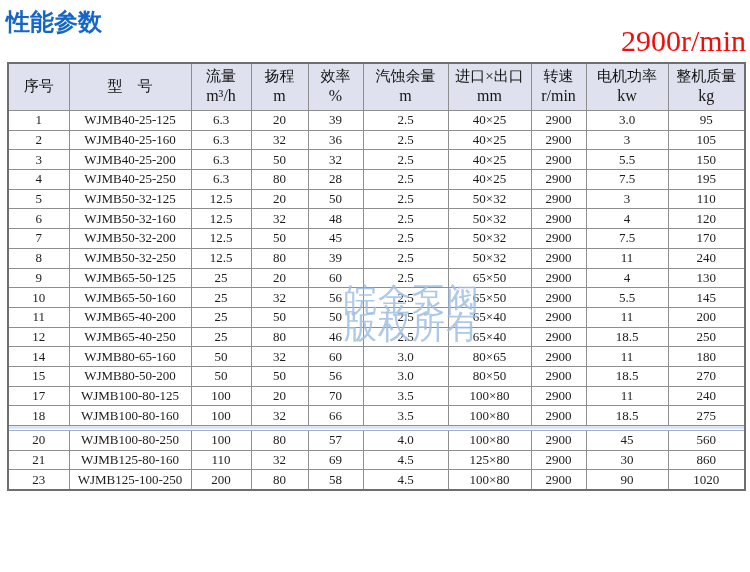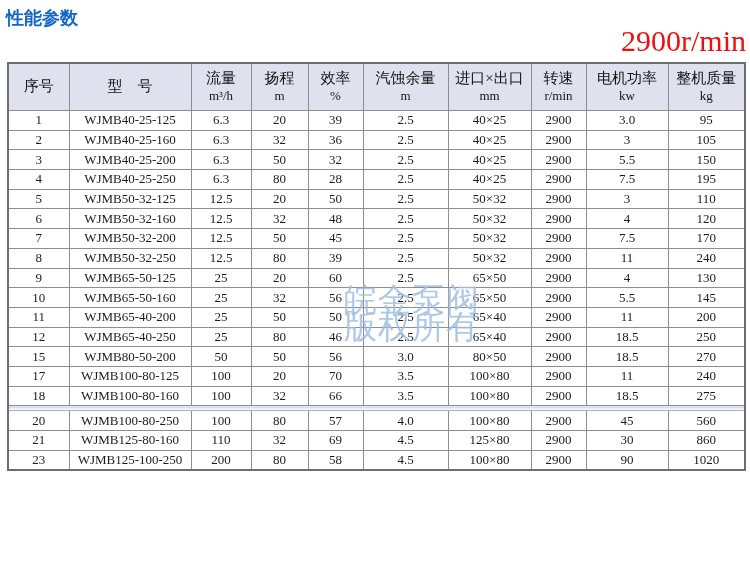--- a/index.html
+++ b/index.html
@@ -2,21 +2,21 @@
 <html><head>
 <meta charset="utf-8">
 <style>
   html,body { margin:0; padding:0; }
   body {
     width:750px; height:572px; background:#ffffff; position:relative;
     overflow:hidden; font-family:"Liberation Sans","DejaVu Sans",sans-serif;
   }
   .title {
     position:absolute; left:6px; top:6px;
-    font-size:18px; font-weight:bold; color:#1467c8;
+    font-size:24px; font-weight:bold; color:#1467c8;
   }
   .speed {
     position:absolute; right:4px; top:24px;
     font-size:30px; color:#f20d0d;
     font-family:"Liberation Serif","DejaVu Serif",serif;
     text-align:center;
   }
   table.spec {
     position:absolute; left:7px; top:62px; width:737px;
     border-collapse:collapse; table-layout:fixed;
@@ -24,21 +24,21 @@
   }
   .spec th, .spec td {
     border:1px solid #8e8e8e; text-align:center; padding:0; overflow:hidden;
     white-space:nowrap;
   }
   .spec thead th {
     height:46px; background:#dfe2ee; font-weight:normal;
     font-size:15px; color:#141414; line-height:1.3;
     font-family:"Liberation Serif","DejaVu Serif",serif;
   }
-  .spec thead th .unit { display:block; font-size:13px;text-align:center; }
+  .spec thead th .unit { display:block; font-size:16px;text-align:center; }
   .spec tbody td {
     height:18.7px; font-size:13px; color:#1c1c1c;
     font-family:"Liberation Serif","DejaVu Serif",serif;
   }
   tr.page-break td {
     height:4px; border-left:none; border-right:none; border-color:#9fb4d8;
     background:linear-gradient(to bottom,#b9c9e6 0%,#e9eff9 45%,#ffffff 100%);
   }
   .c1{width:61px}.c2{width:122px}.c3{width:60px}.c4{width:57px}.c5{width:55px}
   .c6{width:85px}.c7{width:83px}.c8{width:55px}.c9{width:82px}.c10{width:77px}
@@ -222,20 +222,32 @@
         <td>25</td>
         <td>80</td>
         <td>46</td>
         <td>2.5</td>
         <td>65×40</td>
         <td>2900</td>
         <td>18.5</td>
         <td>250</td>
       </tr>
       <tr>
+        <td>14</td>
+        <td>WJMB80-65-160</td>
+        <td>50</td>
+        <td>32</td>
+        <td>60</td>
+        <td>3.0</td>
+        <td>80×65</td>
+        <td>2900</td>
+        <td>11</td>
+        <td>180</td>
+      </tr>
+      <tr>
         <td>15</td>
         <td>WJMB80-50-200</td>
         <td>50</td>
         <td>50</td>
         <td>56</td>
         <td>3.0</td>
         <td>80×50</td>
         <td>2900</td>
         <td>18.5</td>
         <td>270</td>

